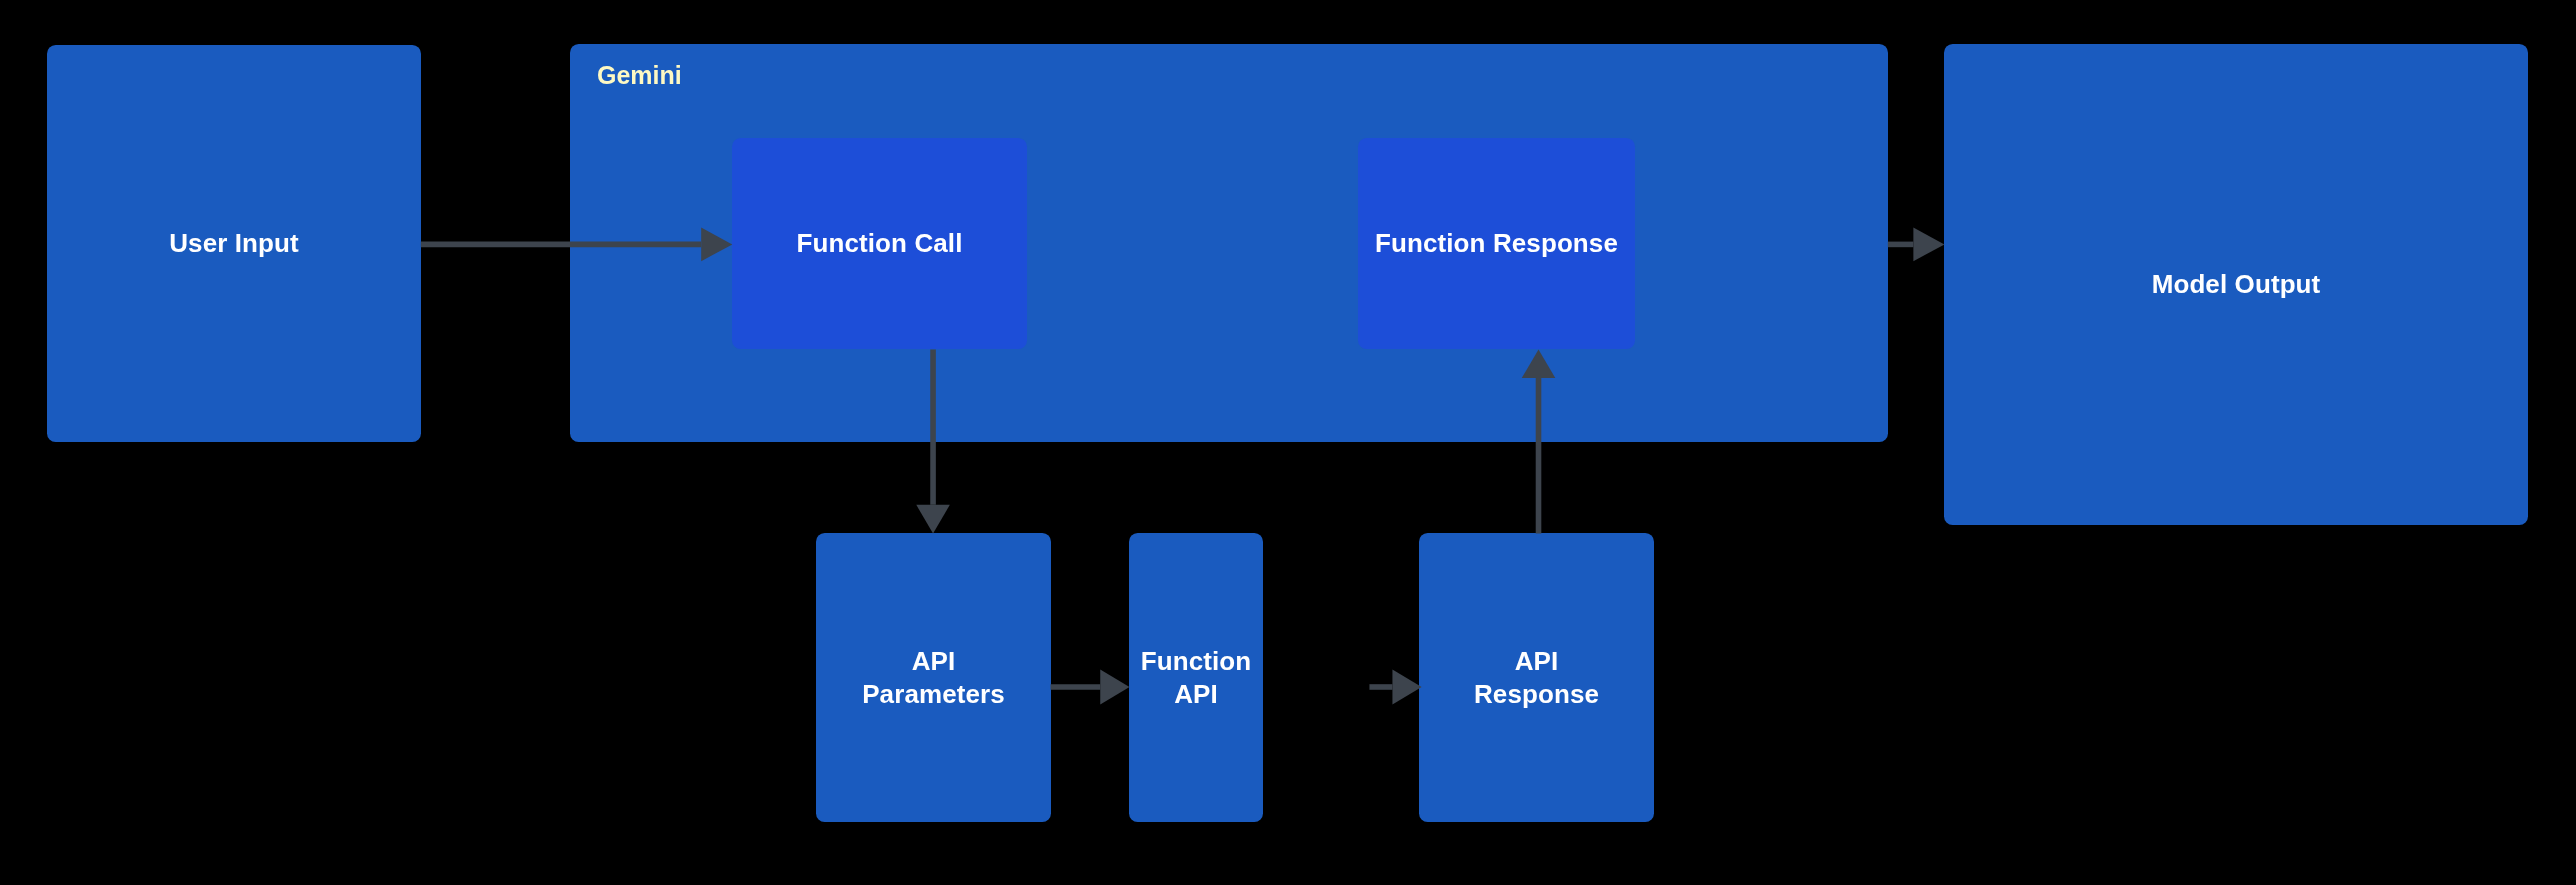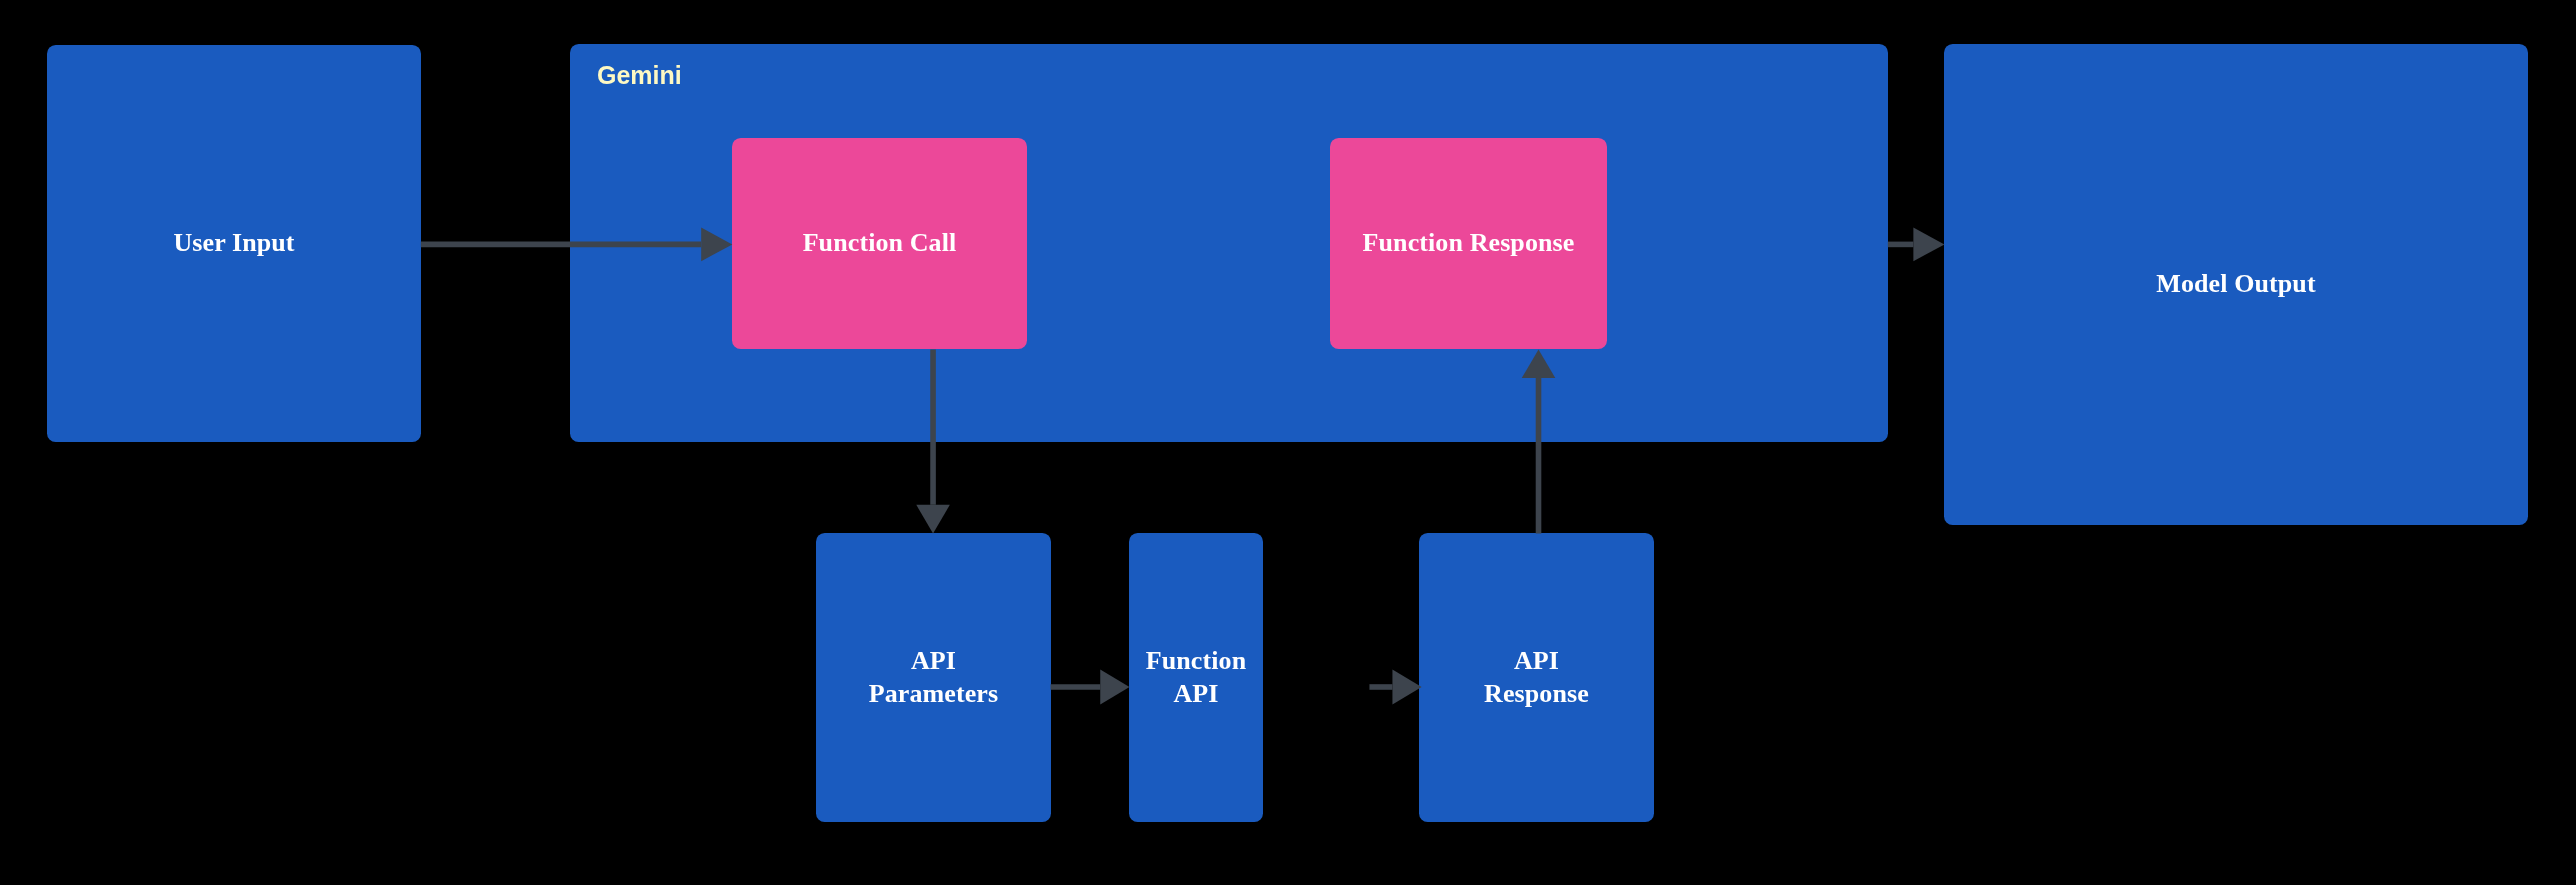--- a/index.html
+++ b/index.html
@@ -21,29 +21,29 @@
   .node {
     position: absolute;
     box-sizing: border-box;
     border-radius: 8.7px;
     display: flex;
     align-items: center;
     justify-content: center;
     text-align: center;
     color: #ffffff;
     font-weight: bold;
-    font-family: Liberation Serif, serif;
+    font-family: Liberation Sans, sans-serif;
     line-height: 1.25;
     letter-spacing: 0.1px;
   }
   .node-dark {
     background: #1a5bbf;
   }
   .node-light {
-    background: #ec4899;
+    background: #1d4ed8;
   }
   .node-label {
     display: block;
     white-space: pre-line;
     pointer-events: none;
   }
 
   
   #gemini-group {
     position: absolute;
@@ -57,21 +57,21 @@
     font-weight: bold;
     font-family: "Liberation Sans", sans-serif;
     white-space: nowrap;
   }
 
   
   #node-user-input      { left:  47px; top:   45px; width:  374px; height: 397px; font-size: 26px; }
   #gemini-group         { left: 570px; top:   44px; width: 1318px; height: 398px; }
   #gemini-group-title   { left: 597px; top:   61px; font-size: 25px; }
   #node-function-call   { left:732px; top:  138px; width:  295px; height: 211px; font-size: 26px; }
-  #node-function-response{left:1330px; top:  138px; width:  277px; height: 211px; font-size: 26px; }
+  #node-function-response{left:1358px; top:  138px; width:  277px; height: 211px; font-size: 26px; }
   #node-model-output    { left:1944px; top:   44px; width:  584px; height: 481px; font-size: 26px; }
   #node-api-parameters  { left:816px; top:  533px; width:  235px; height: 289px; font-size: 26px; }
   #node-external-api    { left:1129px; top:  533px; width:  134px; height: 289px; font-size: 26px; }
   #node-api-response    { left:1419px; top:  533px; width:  235px; height: 289px; font-size: 26px; }
 
   
   #connectors {
     position: absolute;
     left: 0;
     top: 0;

